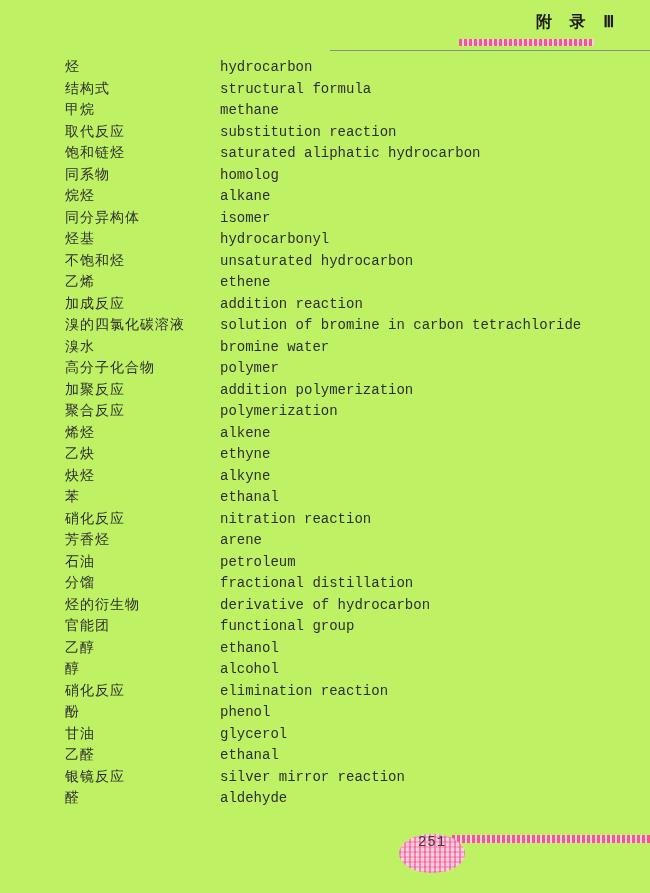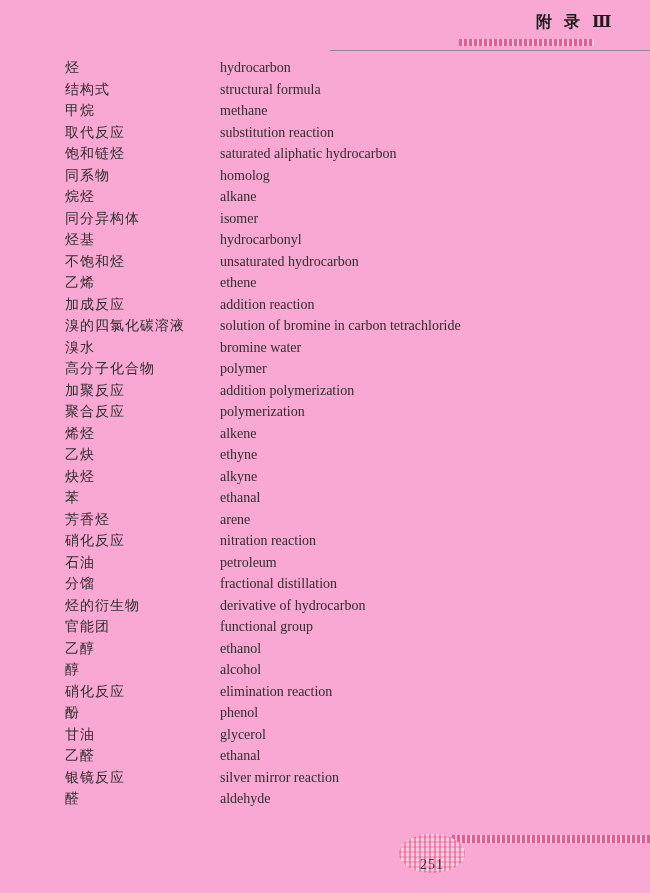--- a/index.html
+++ b/index.html
@@ -11,22 +11,23 @@
   *{margin:0;padding:0;box-sizing:border-box;}
   html,body{width:650px;height:893px;}
   body{
     background:#ffffff;
     font-family:"Liberation Serif","DejaVu Serif",serif;
     color:var(--ink);
   }
   .page{
     position:relative;
     width:650px;height:893px;
-    background:#f9a8d4;
+    background:#bef264;
     overflow:hidden;
+    font-family:Liberation Mono, monospace;
   }
   
   .header-title{
     position:absolute;
     top:12px;left:536px;
     font-size:16px;
     font-weight:bold;
     letter-spacing:4px;
     color:#1c1c1c;
     white-space:nowrap;
@@ -81,21 +82,21 @@
   .page-oval{
     position:absolute;
     top:834px;left:399px;
     width:66px;height:39px;
     border-radius:50%;
     background-color:var(--pink-light);
     background-image:
       repeating-linear-gradient(90deg, rgba(240,70,135,.55) 0 2px, rgba(0,0,0,0) 2px 5px),
       repeating-linear-gradient(0deg,  rgba(240,70,135,.30) 0 2px, rgba(0,0,0,0) 2px 5px);
     display:flex;
-    align-items:flex-end;
+    align-items:flex-start;
     justify-content:center;
   }
   .page-number{
     font-size:14px;
     color:#3a3a3a;
     letter-spacing:1px;
   }
 </style>
 </head>
 <body>
@@ -185,26 +186,26 @@
       </div>
       <div class="row">
         <span class="zh">炔烃</span>
         <span class="en">alkyne</span>
       </div>
       <div class="row">
         <span class="zh">苯</span>
         <span class="en">ethanal</span>
       </div>
       <div class="row">
+        <span class="zh">硝化反应</span>
+        <span class="en">nitration reaction</span>
+      </div>
+      <div class="row">
         <span class="zh">芳香烃</span>
         <span class="en">arene</span>
-      </div>
-      <div class="row">
-        <span class="zh">硝化反应</span>
-        <span class="en">nitration reaction</span>
       </div>
       <div class="row">
         <span class="zh">石油</span>
         <span class="en">petroleum</span>
       </div>
       <div class="row">
         <span class="zh">分馏</span>
         <span class="en">fractional distillation</span>
       </div>
       <div class="row">

